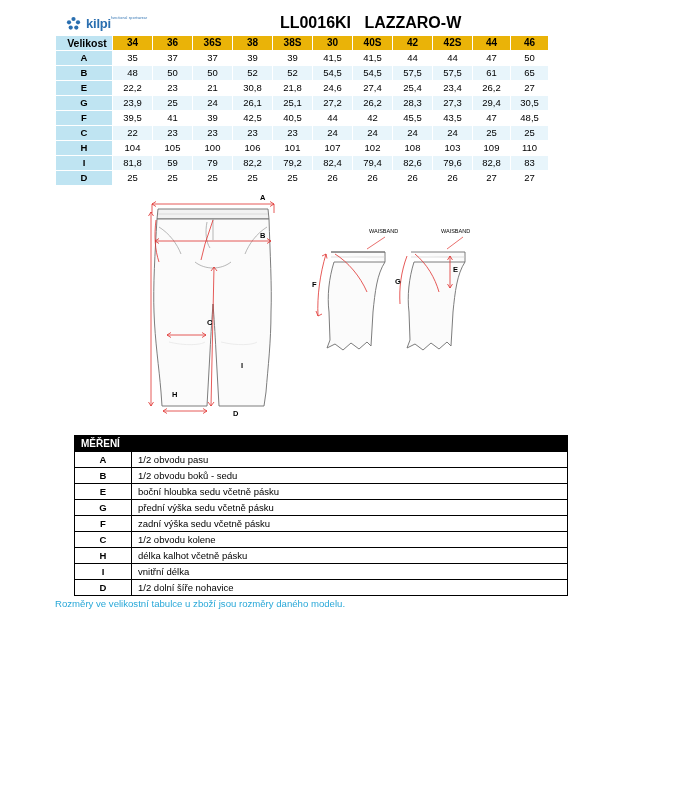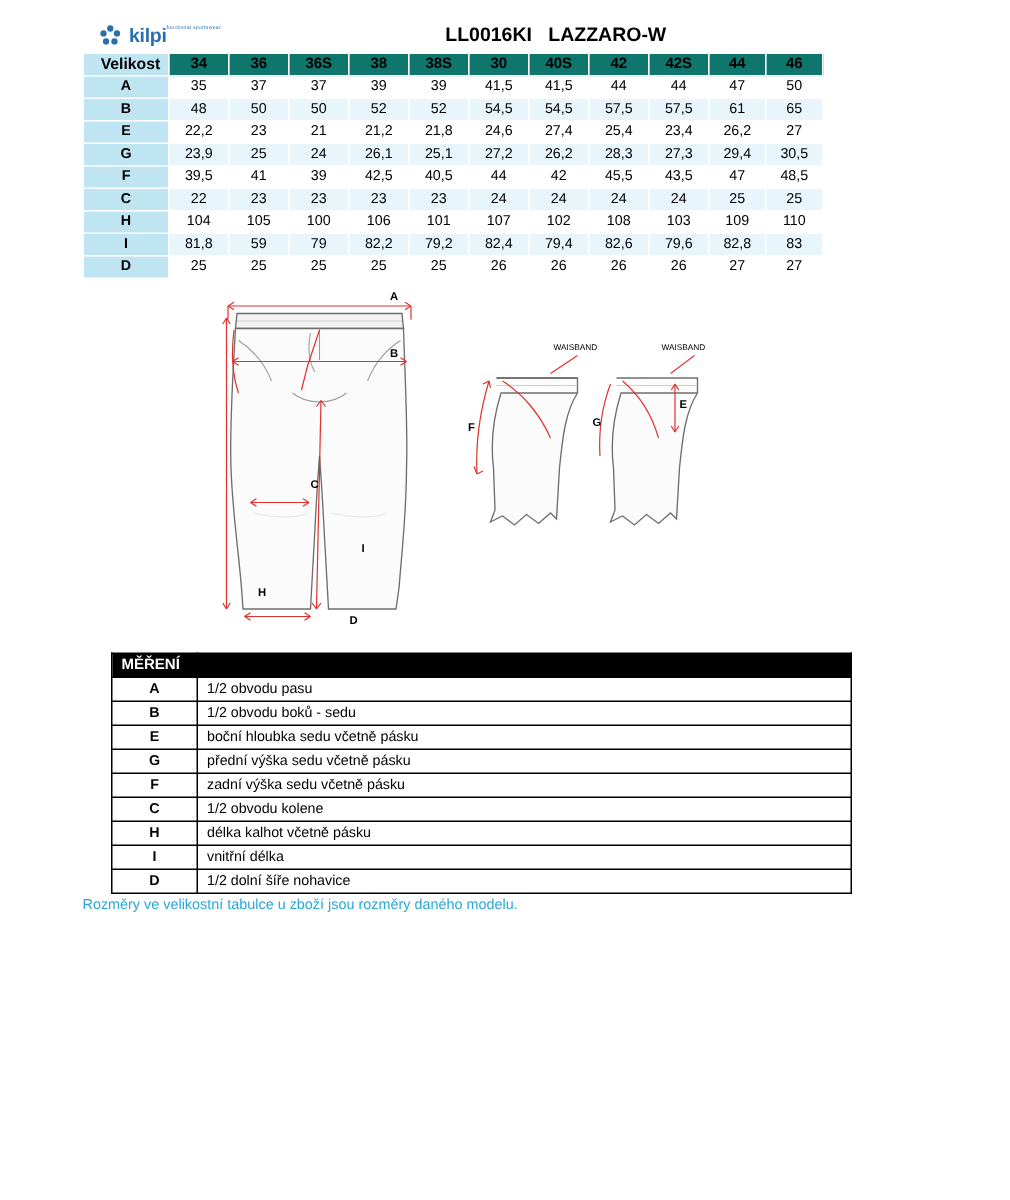--- a/index.html
+++ b/index.html
@@ -47,30 +47,30 @@
     text-align: left !important;
     padding-left: 10px !important;
     height: 24px !important;
     line-height: 24px !important;
   }
   .model-cell {
     background: #ffffff;
     border: 1px solid #ffffff !important;
     text-align: left;
     font-weight: bold;
-    font-size: 13px;
+    font-size: 16px;
     height: 24px !important;
     line-height: 24px !important;
   }
   .blank-cell {
     background: #ffffff;
     border: 1px solid #ffffff !important;
   }
   .hdr {
-    background: #0f766e;
+    background: #eab308;
     font-weight: bold;
     font-size: 10px;
   }
   .hdr-first {
     background: #bfe4f2;
     font-weight: bold;
     font-size: 10.5px;
     text-align: right;
     padding-left: 6px !important;
   }
@@ -255,21 +255,21 @@
             <td class="cell-b">57,5</td>
             <td class="cell-b">57,5</td>
             <td class="cell-b">61</td>
             <td class="cell-b">65</td>
           </tr>
           <tr>
             <td class="rowlabel">E</td>
             <td class="cell-a">22,2</td>
             <td class="cell-a">23</td>
             <td class="cell-a">21</td>
-            <td class="cell-a">21,2</td>
+            <td class="cell-a">30,8</td>
             <td class="cell-a">21,8</td>
             <td class="cell-a">24,6</td>
             <td class="cell-a">27,4</td>
             <td class="cell-a">25,4</td>
             <td class="cell-a">23,4</td>
             <td class="cell-a">26,2</td>
             <td class="cell-a">27</td>
           </tr>
           <tr>
             <td class="rowlabel">G</td>

